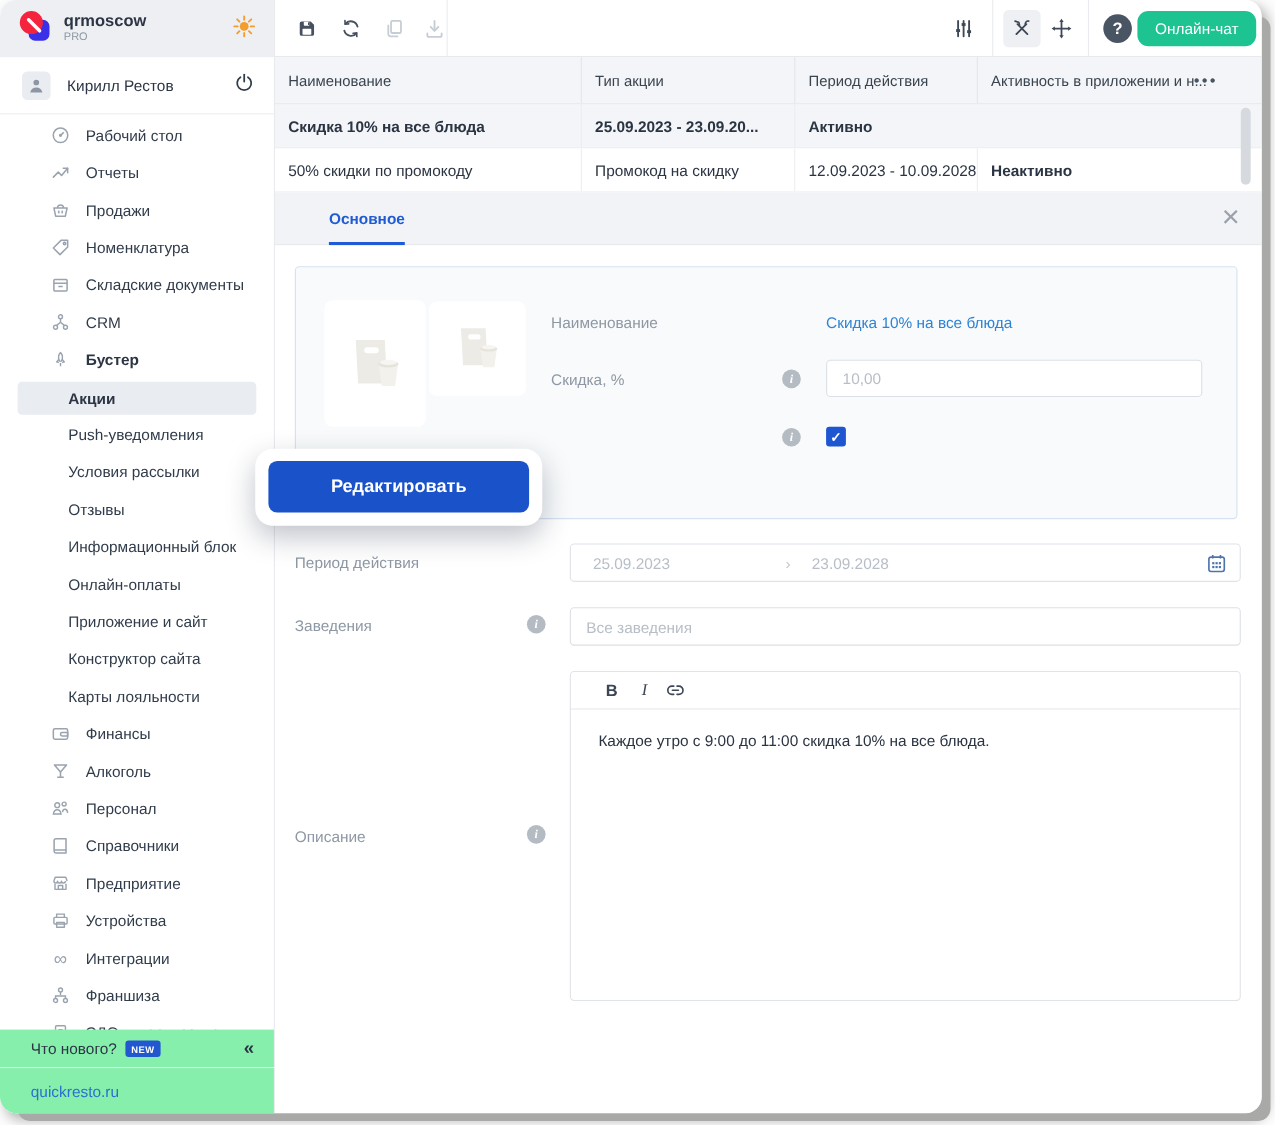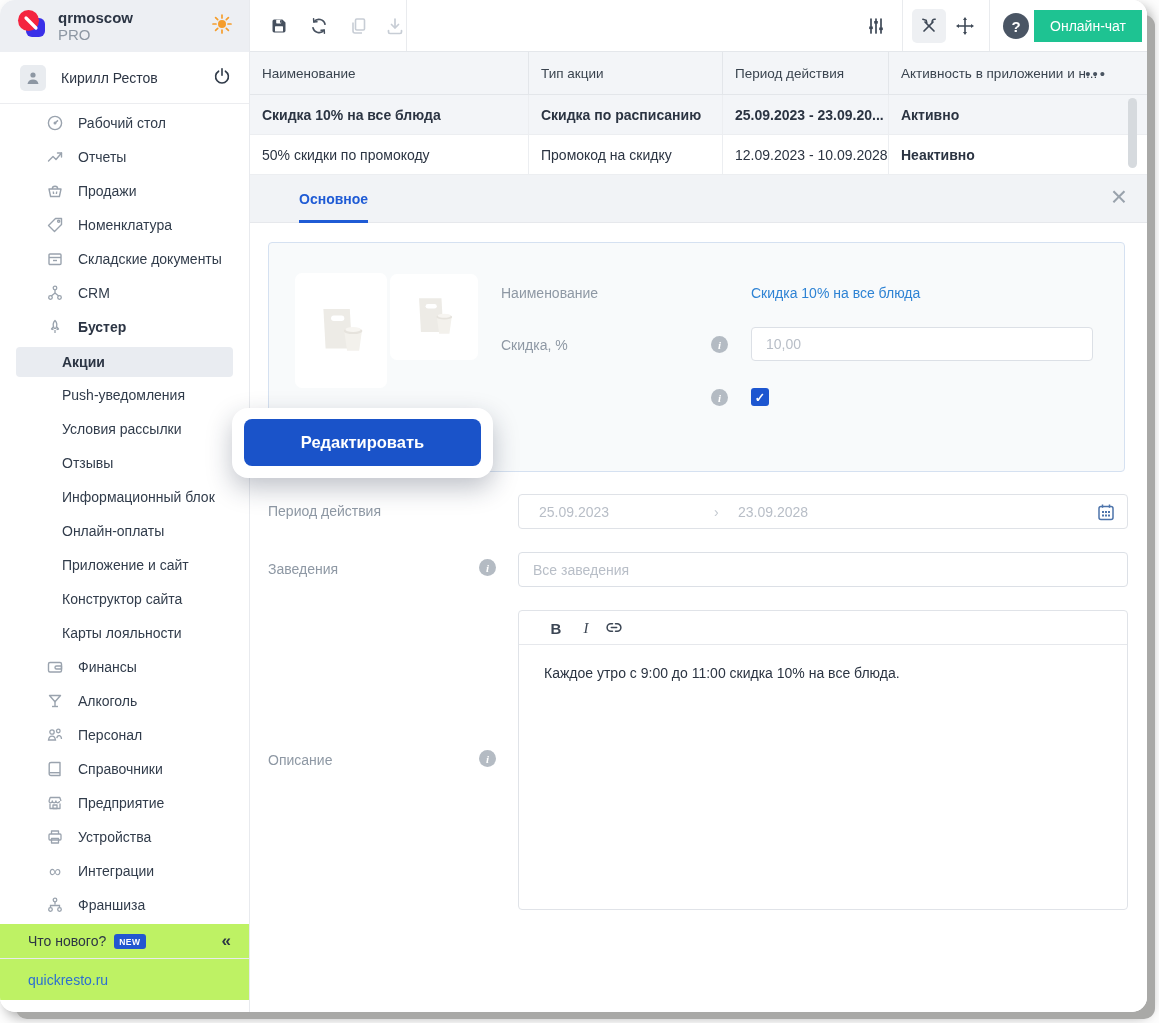--- a/index.html
+++ b/index.html
@@ -8,57 +8,57 @@
   .window { position:absolute; left:0; top:0; width:1147px; height:1012px; background:#fff;
             border-radius:15px; overflow:hidden; z-index:1;
             box-shadow: 12px 11px 0 -4px #a9a9a7, 5px 6px 12px rgba(0,0,0,.30); }
 
   
   .sidebar { position:absolute; left:0; top:0; bottom:0; width:250px; background:#fff;
              border-right:1px solid #e8eaee; z-index:5; }
   .sb-header { height:52px; background:#edeff3; display:flex; align-items:center; padding:0 16px 0 17px; }
   .brand-text { margin-left:11px; line-height:1.05; }
   .brand-name { font-size:15px; font-weight:bold; color:#2c3544; }
-  .brand-plan { font-size:15px; color:#8d97a3; margin-top:1px; }
+  .brand-plan { font-size:10px; color:#8d97a3; margin-top:1px; }
   .sun { margin-left:auto; }
   .user-row { height:52px; display:flex; align-items:center; padding:0 18px 0 20px; border-bottom:1px solid #ecedf0; }
   .avatar { width:26px; height:26px; background:#e9ecf0; border-radius:5px; display:flex; align-items:center; justify-content:center; }
   .user-name { margin-left:15px; font-size:14px; color:#2c3544; }
   .power { margin-left:auto; cursor:pointer; }
   .nav { position:absolute; top:104px; bottom:64px; left:0; right:0; overflow:hidden; padding-top:2px; }
   .nav-item { height:34px; display:flex; align-items:center; padding-left:46px; cursor:pointer; }
   .nav-ic { width:18px; height:18px; display:flex; align-items:center; justify-content:center; color:#9aa3ae; }
   .nav-ic svg { width:18px; height:18px; }
   .nav-label { margin-left:14px; font-size:14px; color:#313c4b; white-space:nowrap; }
   .nav-item.sub { padding-left:62px; }
   .nav-item.sub .nav-label { margin-left:0; }
   .nav-item.bold .nav-label { font-weight:bold; color:#2c3544; }
   .nav-item.selected { background:#e9ecf1; border-radius:4px; margin:3px 16px 1px; height:30px; padding-left:46px; }
   .nav-item.selected .nav-label { font-weight:bold; color:#2c3544; }
   .inf { font-size:17px; color:#9aa3ae; line-height:1; }
-  .sb-footer { position:absolute; bottom:12px; left:0; right:0; background:#bef264; }
+  .sb-footer { position:absolute; bottom:0; left:0; right:0; background:#86efac; }
   .wn-row { height:34px; display:flex; align-items:center; padding:0 18px 0 28px; }
   .wn-label { font-size:14px; color:#2c3544; }
   .new-badge { margin-left:8px; background:#2257d0; color:#fff; font-size:8.5px; font-weight:bold;
                letter-spacing:.5px; padding:3px 5px 2px; border-radius:3px; }
   .collapse { margin-left:auto; font-size:17px; font-weight:bold; color:#2c3544; cursor:pointer; }
   .site-row { height:42px; border-top:1px solid #e8eaee; display:flex; align-items:center; padding-left:28px; }
   .site-link { font-size:14px; color:#2d6fd1; text-decoration:none; }
 
   
   .main { position:absolute; left:250px; top:0; right:0; bottom:0; }
   .toolbar { position:absolute; left:0; right:0; top:0; height:52px; background:#fff; border-bottom:1px solid #e4e7eb; }
   .tb-ic { position:absolute; top:15px; width:22px; height:22px; display:flex; align-items:center; justify-content:center; cursor:pointer; }
   .tb-sep { position:absolute; top:0; bottom:0; width:1px; background:#e9ebee; }
   .tool-box { position:absolute; top:9px; width:34px; height:34px; background:#eef0f3; border-radius:5px;
               display:flex; align-items:center; justify-content:center; cursor:pointer; }
   .help { position:absolute; top:13px; width:26px; height:26px; background:#4a5564; border-radius:50%;
           color:#fff; font-size:15px; font-weight:bold; display:flex; align-items:center; justify-content:center; cursor:pointer; }
   .chat-btn { position:absolute; top:10px; right:5px; height:32px; padding:0 16px; background:#1ec392;
-              border:none; border-radius:0; color:#fff; font-size:14px; font-family:inherit; cursor:pointer; }
+              border:none; border-radius:10px; color:#fff; font-size:14px; font-family:inherit; cursor:pointer; }
 
   .thead { position:absolute; top:52px; left:0; right:0; height:43px; background:#f3f5f8;
            display:grid; grid-template-columns:278px 194px 166px 1fr; align-items:center; border-bottom:1px solid #e3e6ea; }
   .thead .th { padding-left:12px; font-size:13.5px; color:#3a444f; white-space:nowrap; overflow:hidden; }
   .thead .th + .th { border-left:1px solid #e3e6ea; height:100%; display:flex; align-items:center; }
   .menu-dots { position:absolute; right:40px; top:0; bottom:0; display:flex; align-items:center;
                font-size:15px; letter-spacing:2px; color:#4a5562; cursor:pointer; }
   .trow { position:absolute; left:0; right:0; height:40px; display:grid; grid-template-columns:278px 194px 166px 1fr;
           align-items:center; border-bottom:1px solid #eceef1; cursor:pointer; }
   .trow .td { padding-left:12px; font-size:14px; color:#2b3442; white-space:nowrap; overflow:hidden; }
@@ -440,21 +440,20 @@
       <div class="thead">
         <div class="th">Наименование</div>
         <div class="th">Тип акции</div>
         <div class="th">Период действия</div>
         <div class="th">Активность в приложении и н...</div>
       </div>
       <div class="menu-dots" style="top:52px;height:43px">•••</div>
 
       <div class="trow sel">
         <div class="td">Скидка 10% на все блюда</div>
-        <div class="td">Скидка по расписанию</div>
         <div class="td">25.09.2023 - 23.09.20...</div>
         <div class="td st-active">Активно</div>
       </div>
       <div class="trow r2">
         <div class="td">50% скидки по промокоду</div>
         <div class="td">Промокод на скидку</div>
         <div class="td">12.09.2023 - 10.09.2028</div>
         <div class="td st-inactive">Неактивно</div>
       </div>
       <div class="tscroll"></div>

